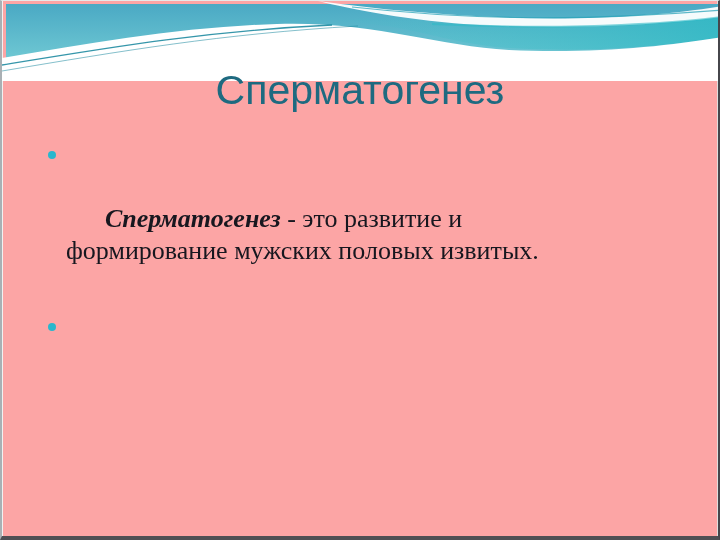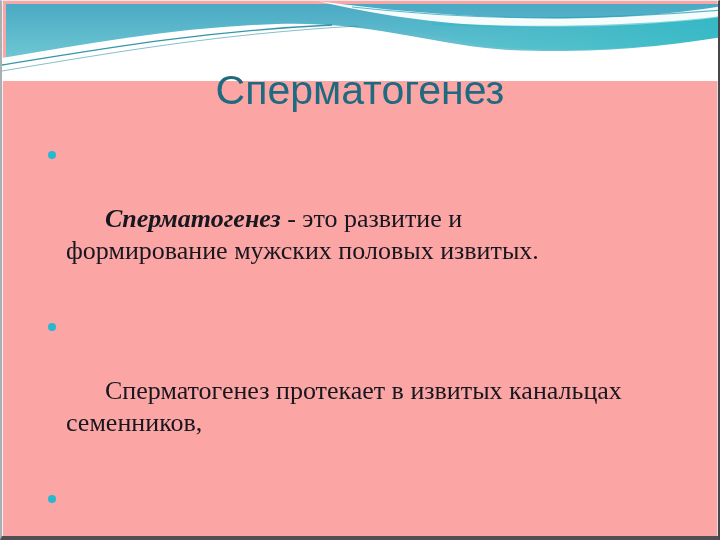--- a/index.html
+++ b/index.html
@@ -103,25 +103,20 @@
   <div class="title" style="color: rgb(30, 106, 128);">Сперматогенез</div>
 
   <div class="content" style="color: rgb(23, 23, 31);">
 
     <div class="bullet-item">
       <span class="bullet-dot" style="background: rgb(41, 183, 205);"></span>
       <span class="strong">Сперматогенез</span><span> - это развитие и
 формирование мужских половых извитых.</span>
     </div>
 
-    <div class="bullet-item">
-      <span class="bullet-dot" style="background: rgb(41, 183, 205);"></span>
-      <span>Сперматогенез протекает в извитых канальцах
-семенников,</span>
-    </div>
 
     <div class="bullet-item">
       <span class="bullet-dot" style="background: rgb(41, 183, 205);"></span>
       
     </div>
 
   </div>
 </div>
 
 </body></html>

